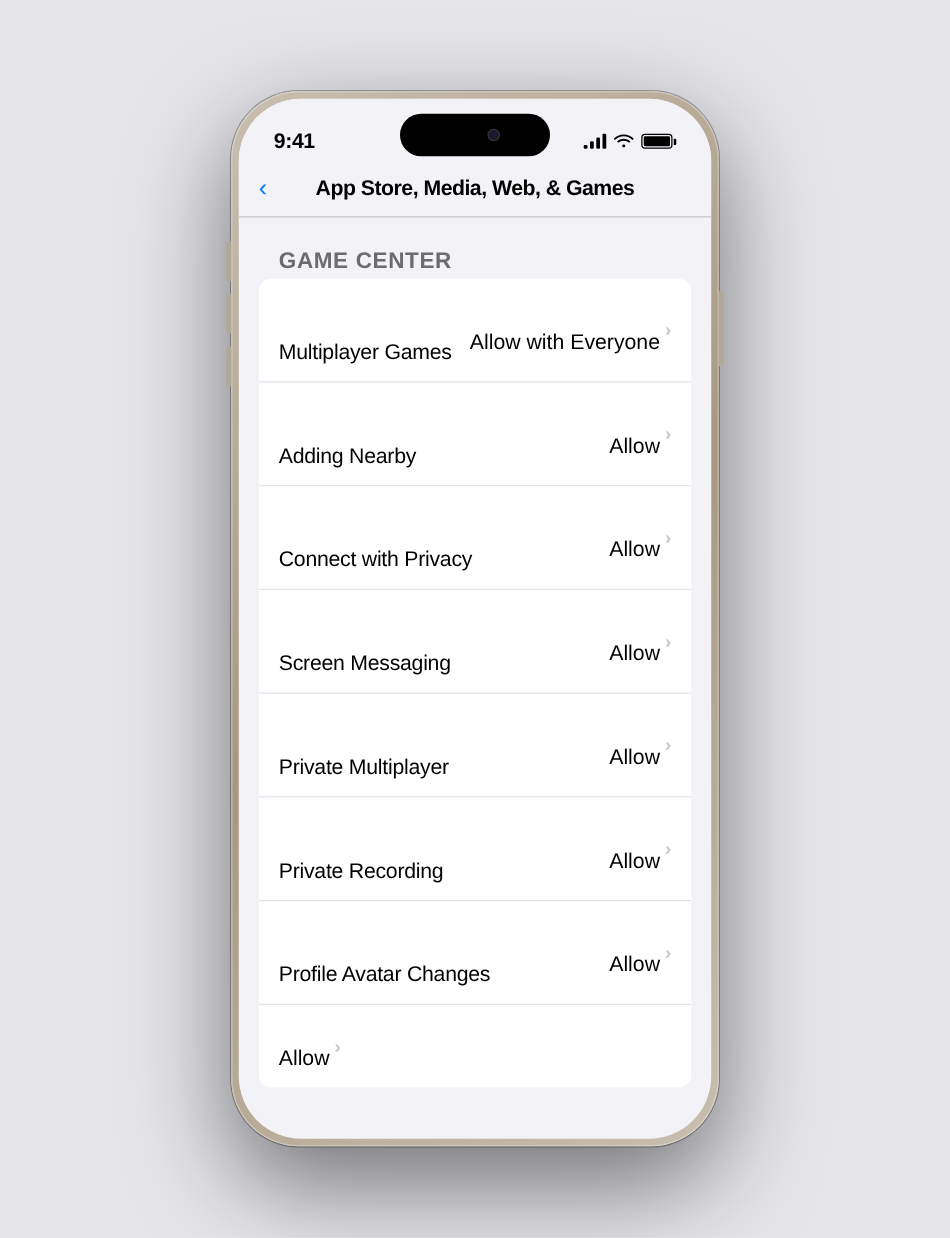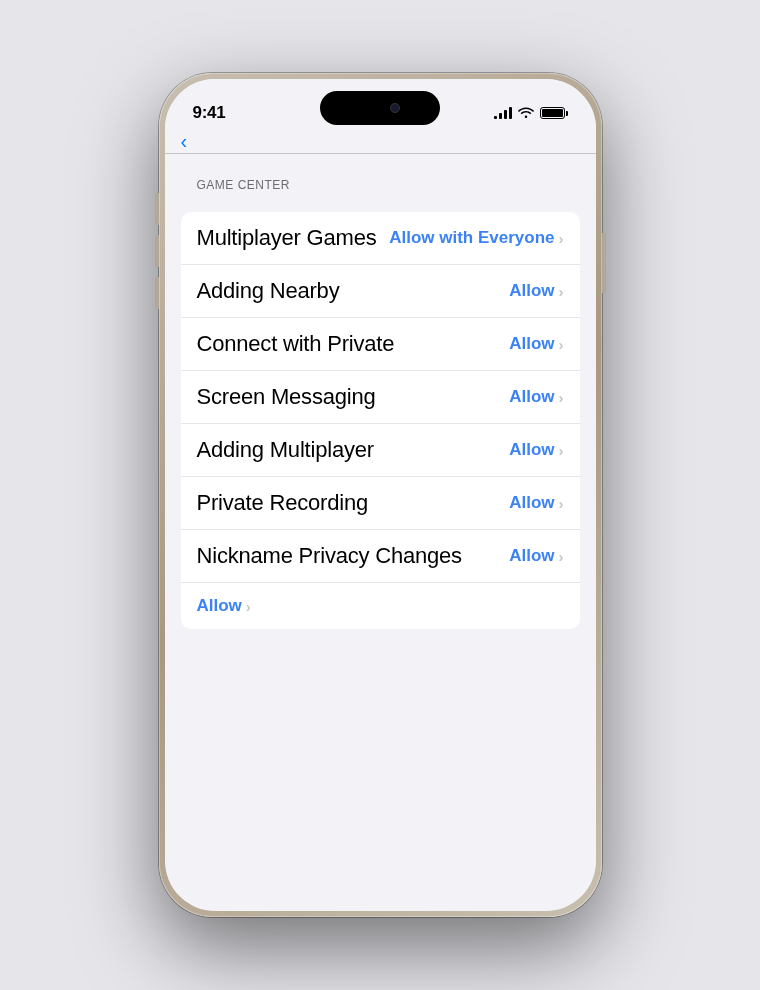--- a/index.html
+++ b/index.html
@@ -7,21 +7,21 @@
     body {
       background: #e5e5ea;
       display: flex;
       justify-content: center;
       align-items: center;
       min-height: 100vh;
       font-family: -apple-system, BlinkMacSystemFont, 'SF Pro Display', 'SF Pro Text', 'Helvetica Neue', Arial, sans-serif;
     }
 
     .phone-outer {
-      width: 443px;
+      width: 390px;
       height: 844px;
       background: linear-gradient(145deg, #c8bfb0, #a89880, #c8bfb0);
       border-radius: 54px;
       padding: 6px;
       box-shadow:
         0 0 0 1px rgba(0,0,0,0.3),
         0 30px 80px rgba(0,0,0,0.5),
         inset 0 0 0 1px rgba(255,255,255,0.3);
       position: relative;
     }
@@ -190,26 +190,26 @@
       letter-spacing: -0.4px;
     }
 
     
     .content {
       padding: 24px 16px 16px;
       overflow-y: auto;
     }
 
     .section-header {
-      font-size: 12px;
-      font-weight: 400;
+      font-size: 18px;
+      font-weight: 700;
       color: #6c6c70;
       text-transform: uppercase;
       letter-spacing: 0.5px;
-      margin-bottom: 20px;
+      margin-bottom: 4px;
       padding-left: 16px;
     }
 
     .settings-group {
       background: #fff;
       border-radius: 10px;
       overflow: hidden;
     }
 
     .settings-row {
@@ -220,36 +220,38 @@
       border-bottom: 0.5px solid #e5e5ea;
       min-height: 44px;
       cursor: pointer;
     }
 
     .settings-row:last-child {
       border-bottom: none;
     }
 
     .row-label {
-      font-size: 22px;
+      font-size: 17px;
       color: #000;
       font-weight: 400;
       letter-spacing: -0.2px;
+      margin-top: 36px;
     }
 
     .row-value-group {
       display: flex;
       align-items: center;
       gap: 4px;
     }
 
     .row-value {
       font-size: 17px;
-      color: #3b82f6;
-      font-weight: 700;
+      color: #000000;
+      font-weight: 400;
+      margin-top: 20px;
     }
 
     .chevron-right {
       color: #c7c7cc;
       font-size: 15px;
       font-weight: 600;
       line-height: 1;
     }
   </style>
 </head>
@@ -285,20 +287,21 @@
           </div>
           <div class="battery-tip"></div>
         </div>
       </div>
     </div>
 
     <div class="nav-bar">
       <div class="back-button">
         <span class="back-chevron">‹</span>
       </div>
+      <span class="nav-title">App Store, Media, Web, &amp; Games</span>
     </div>
 
     <div class="content">
 
       <div class="section-header">GAME CENTER</div>
 
       <div class="settings-group">
 
         <div class="settings-row">
           <span class="row-label">Multiplayer Games</span>
@@ -310,53 +313,53 @@
 
         <div class="settings-row">
           <span class="row-label">Adding Nearby</span>
           <div class="row-value-group">
             <span class="row-value">Allow</span>
             <span class="chevron-right">›</span>
           </div>
         </div>
 
         <div class="settings-row">
-          <span class="row-label">Connect with Private</span>
+          <span class="row-label">Connect with Privacy</span>
           <div class="row-value-group">
             <span class="row-value">Allow</span>
             <span class="chevron-right">›</span>
           </div>
         </div>
 
         <div class="settings-row">
           <span class="row-label">Screen Messaging</span>
           <div class="row-value-group">
             <span class="row-value">Allow</span>
             <span class="chevron-right">›</span>
           </div>
         </div>
 
         <div class="settings-row">
-          <span class="row-label">Adding Multiplayer</span>
+          <span class="row-label">Private Multiplayer</span>
           <div class="row-value-group">
             <span class="row-value">Allow</span>
             <span class="chevron-right">›</span>
           </div>
         </div>
 
         <div class="settings-row">
           <span class="row-label">Private Recording</span>
           <div class="row-value-group">
             <span class="row-value">Allow</span>
             <span class="chevron-right">›</span>
           </div>
         </div>
 
         <div class="settings-row">
-          <span class="row-label">Nickname Privacy Changes</span>
+          <span class="row-label">Profile Avatar Changes</span>
           <div class="row-value-group">
             <span class="row-value">Allow</span>
             <span class="chevron-right">›</span>
           </div>
         </div>
 
         <div class="settings-row">
           <div class="row-value-group">
             <span class="row-value">Allow</span>
             <span class="chevron-right">›</span>

